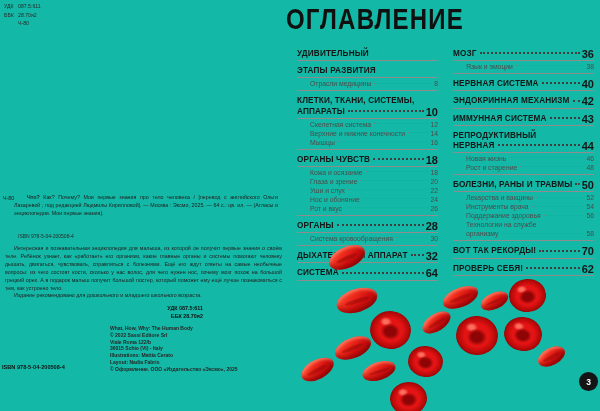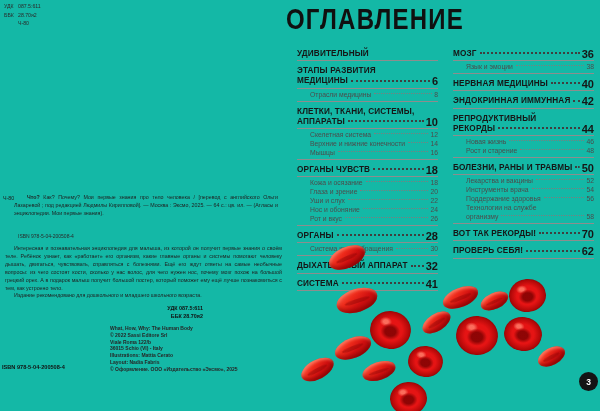--- a/index.html
+++ b/index.html
@@ -115,25 +115,20 @@
   <div class="sec">
     <div class="sec-head">
       <div class="head-pre">УДИВИТЕЛЬНЫЙ</div>
     </div>
 
   </div>
 
   <div class="sec">
     <div class="sec-head">
       <div class="head-pre">ЭТАПЫ РАЗВИТИЯ</div>
-      <div class="lead-line">
-        <span class="head-label">МЕДИЦИНЫ</span>
-        <span class="dots"></span>
-        <span class="head-page">6</span>
-      </div>
     </div>
     <div class="subs">
   <div class="sub">
 
     <div class="lead-line">
       <span class="head-label">Отрасли медицины</span>
       <span class="dots"></span>
       <span class="head-page">8</span>
     </div>
   </div>
@@ -267,21 +262,21 @@
       </div>
     </div>
 
   </div>
 
   <div class="sec">
     <div class="sec-head">
       <div class="lead-line">
         <span class="head-label">СИСТЕМА</span>
         <span class="dots"></span>
-        <span class="head-page">41</span>
+        <span class="head-page">64</span>
       </div>
     </div>
 
   </div>
 </div>
   <div class="toc-col c2">
   <div class="sec">
     <div class="sec-head">
 
       <div class="lead-line">
@@ -299,46 +294,57 @@
       <span class="head-page">38</span>
     </div>
   </div>
 </div>
   </div>
 
   <div class="sec">
     <div class="sec-head">
 
       <div class="lead-line">
-        <span class="head-label">НЕРВНАЯ МЕДИЦИНЫ</span>
+        <span class="head-label">НЕРВНАЯ СИСТЕМА</span>
         <span class="dots"></span>
         <span class="head-page">40</span>
       </div>
     </div>
 
   </div>
 
   <div class="sec">
     <div class="sec-head">
 
       <div class="lead-line">
-        <span class="head-label">ЭНДОКРИННАЯ ИММУННАЯ</span>
+        <span class="head-label">ЭНДОКРИННАЯ МЕХАНИЗМ</span>
         <span class="dots"></span>
         <span class="head-page">42</span>
       </div>
     </div>
 
   </div>
 
+  <div class="sec">
+    <div class="sec-head">
+
+      <div class="lead-line">
+        <span class="head-label">ИММУННАЯ СИСТЕМА</span>
+        <span class="dots"></span>
+        <span class="head-page">43</span>
+      </div>
+    </div>
+
+  </div>
 
   <div class="sec">
     <div class="sec-head">
       <div class="head-pre">РЕПРОДУКТИВНЫЙ</div>
       <div class="lead-line">
-        <span class="head-label">РЕКОРДЫ</span>
+        <span class="head-label">НЕРВНАЯ</span>
         <span class="dots"></span>
         <span class="head-page">44</span>
       </div>
     </div>
     <div class="subs">
   <div class="sub">
 
     <div class="lead-line">
       <span class="head-label">Новая жизнь</span>
       <span class="dots"></span>

